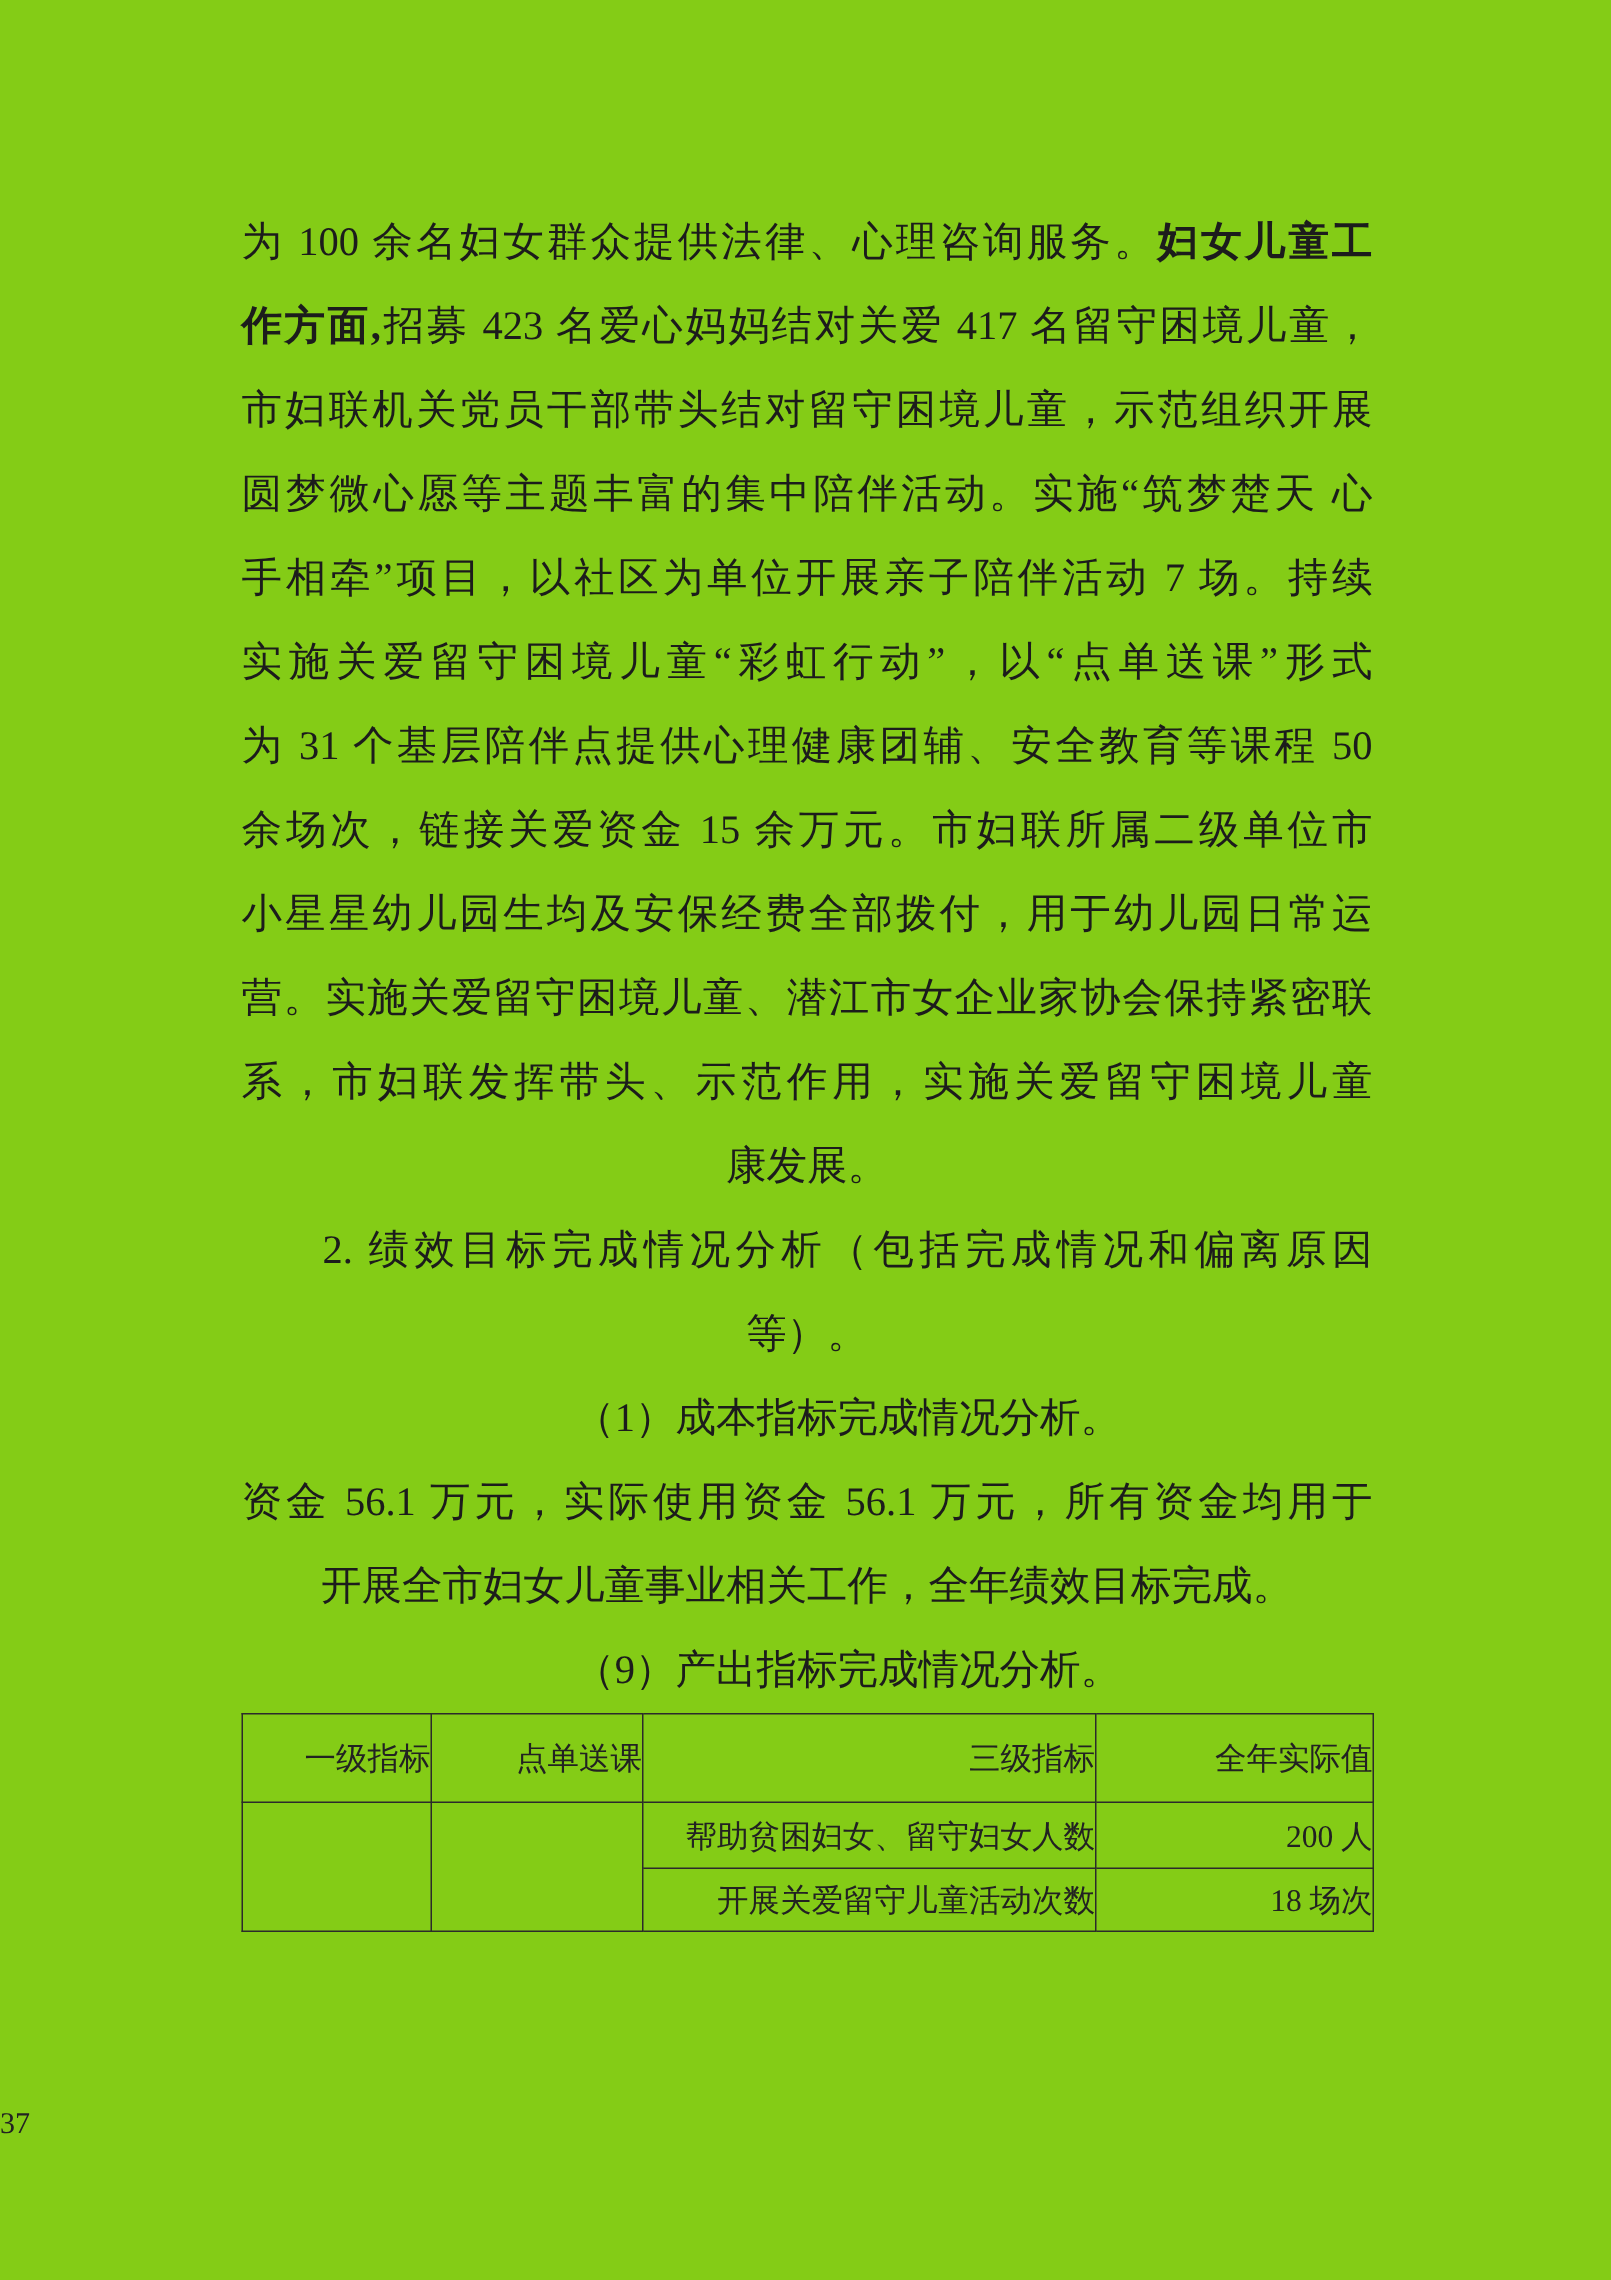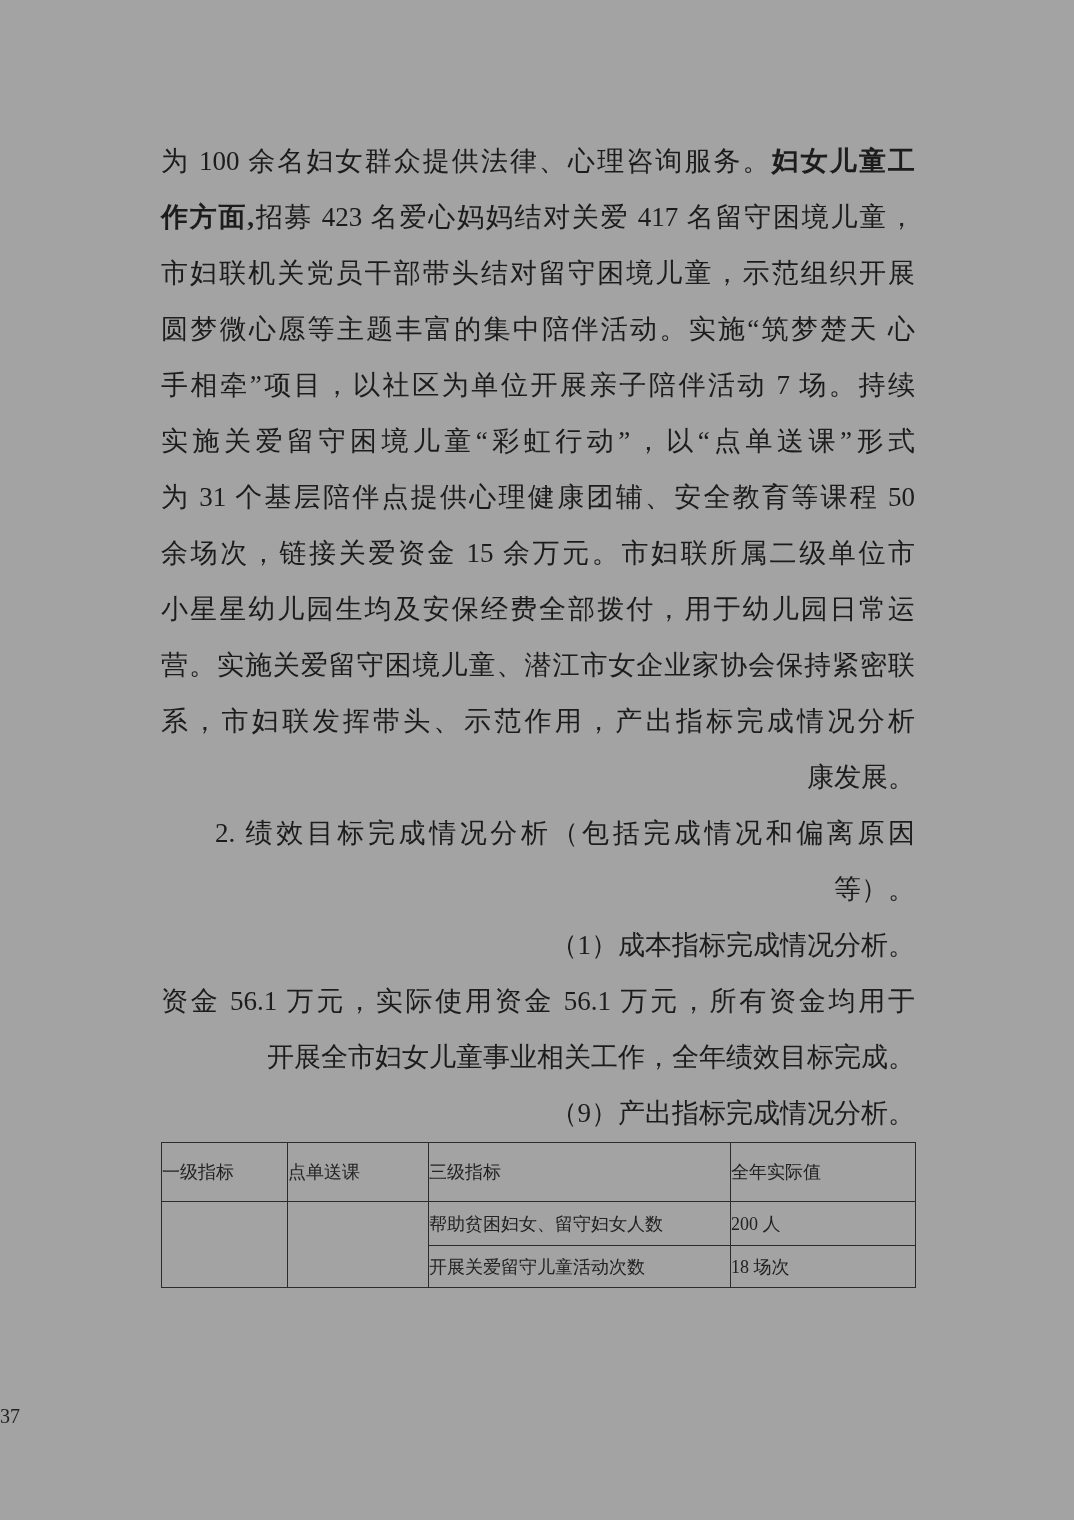--- a/index.html
+++ b/index.html
@@ -1,55 +1,55 @@
 <!DOCTYPE html>
 <html><head>
 <meta charset="utf-8">
 <style>
   * { margin: 0; padding: 0; box-sizing: border-box; }
   html, body { background: #ffffff; }
   .page {
     position: relative;
     width: 1074px;
     height: 1520px;
-    background: #a3a3a3;
+    background: #84cc16;
     color: #1c1c1c;
     font-family: "Liberation Serif", "DejaVu Serif", serif;
     overflow: hidden;
   }
   .content {
     position: absolute;
     left: 161px;
     top: 133px;
     width: 754px;
   }
   .line {
     height: 56px;
     line-height: 56px;
     font-size: 27px;
     white-space: nowrap;
-    text-align: right;
+    text-align: center;
   }
   .line.j {
     white-space: normal;
     text-align: justify;
     text-align-last: justify;
   }
   .indent { padding-left: 54px; }
   .b { font-weight: 700; }
   table.indicators {
     width: 754px;
     border-collapse: collapse;
     table-layout: fixed;
     margin-top: 1px;
   }
   table.indicators td {
     border: 1.5px solid #2b2b2b;
-    font-size: 18px;
-    text-align: left;
+    font-size: 21px;
+    text-align: right;
     vertical-align: middle;
     color: #222;
   }
   .th-row td { height: 59px; }
   .data-row-1 td { height: 44px; }
   .data-row-2 td { height: 42px; margin-left: 24px; }
   .page-number {
     position: absolute;
     left: 0; right: 0;
     top: 1405px;
@@ -66,21 +66,21 @@
     <div class="line j"><span>为 100 余名妇女群众提供法律、心理咨询服务。</span><span class="b">妇女儿童工</span></div>
     <div class="line j"><span class="b">作方面,</span><span>招募 423 名爱心妈妈结对关爱 417 名留守困境儿童，</span></div>
     <div class="line j">市妇联机关党员干部带头结对留守困境儿童，示范组织开展</div>
     <div class="line j">圆梦微心愿等主题丰富的集中陪伴活动。实施“筑梦楚天 心</div>
     <div class="line j">手相牵”项目，以社区为单位开展亲子陪伴活动 7 场。持续</div>
     <div class="line j">实施关爱留守困境儿童“彩虹行动”，以“点单送课”形式</div>
     <div class="line j">为 31 个基层陪伴点提供心理健康团辅、安全教育等课程 50</div>
     <div class="line j">余场次，链接关爱资金 15 余万元。市妇联所属二级单位市</div>
     <div class="line j">小星星幼儿园生均及安保经费全部拨付，用于幼儿园日常运</div>
     <div class="line j">营。实施关爱留守困境儿童、潜江市女企业家协会保持紧密联</div>
-    <div class="line j">系，市妇联发挥带头、示范作用，产出指标完成情况分析</div>
+    <div class="line j">系，市妇联发挥带头、示范作用，实施关爱留守困境儿童</div>
     <div class="line">康发展。</div>
 
     <div class="line j indent">2. 绩效目标完成情况分析（包括完成情况和偏离原因</div>
     <div class="line">等）。</div>
 
     <div class="line indent">（1）成本指标完成情况分析。</div>
 
     <div class="line j">资金 56.1 万元，实际使用资金 56.1 万元，所有资金均用于</div>
     <div class="line">开展全市妇女儿童事业相关工作，全年绩效目标完成。</div>
 

